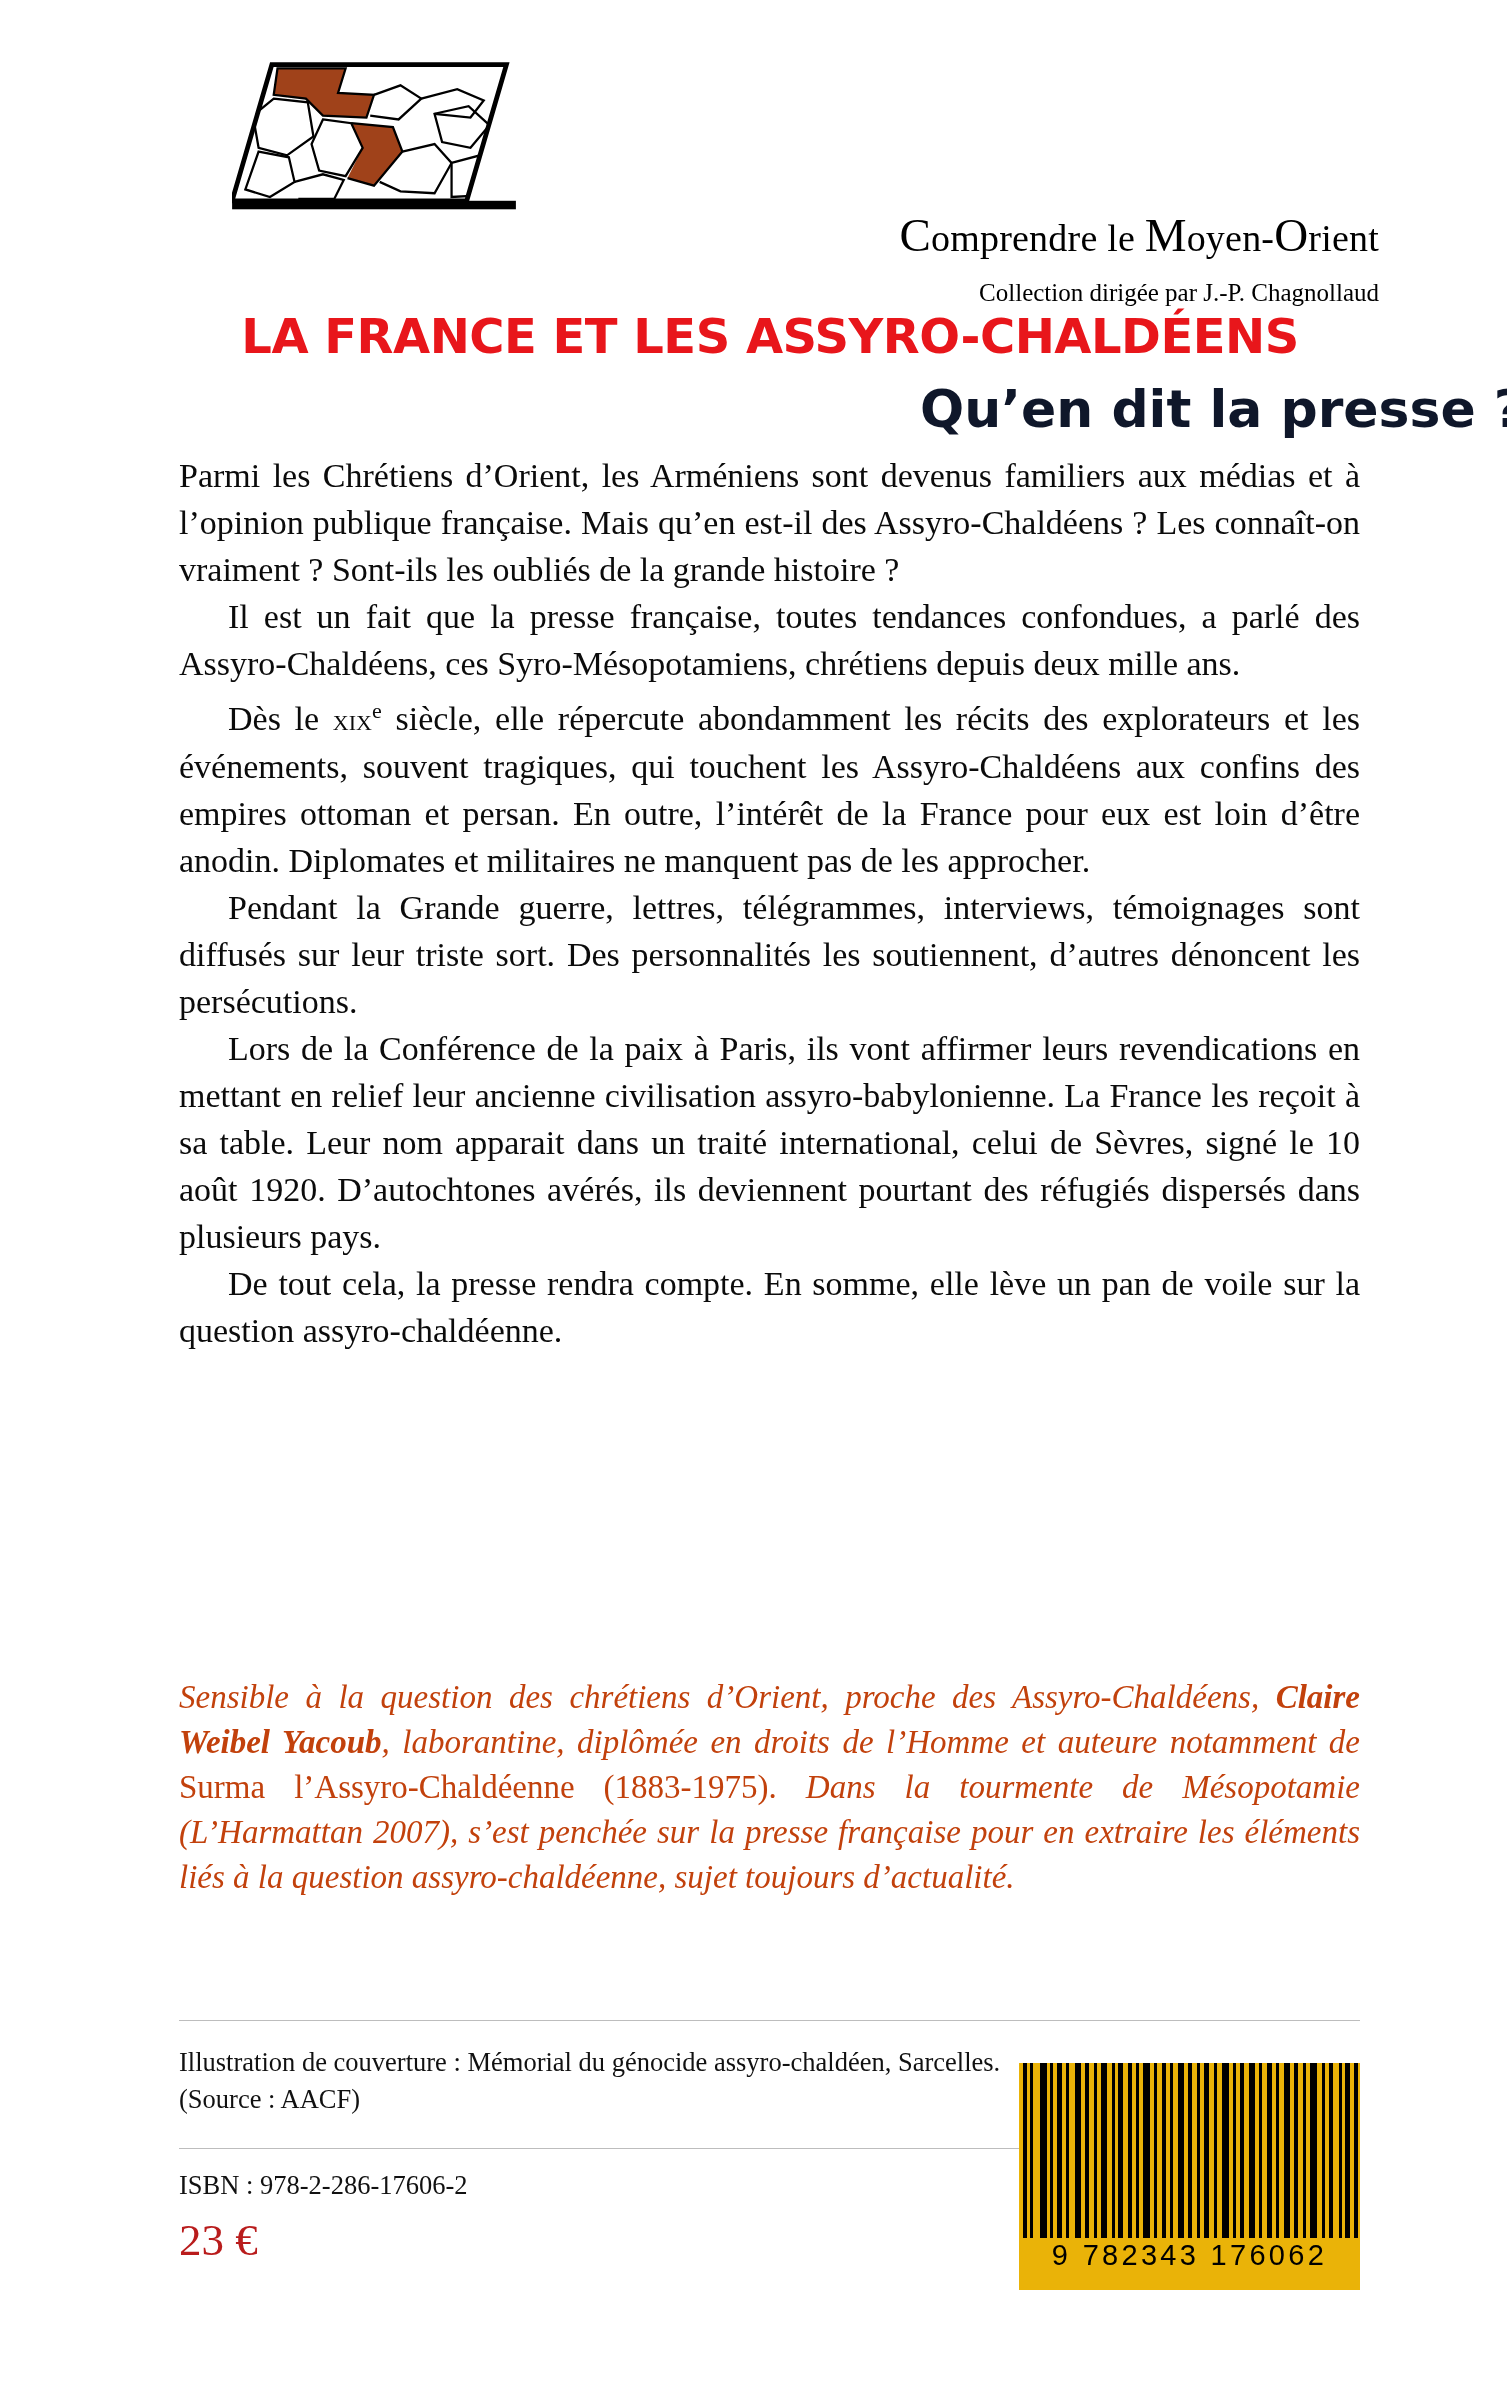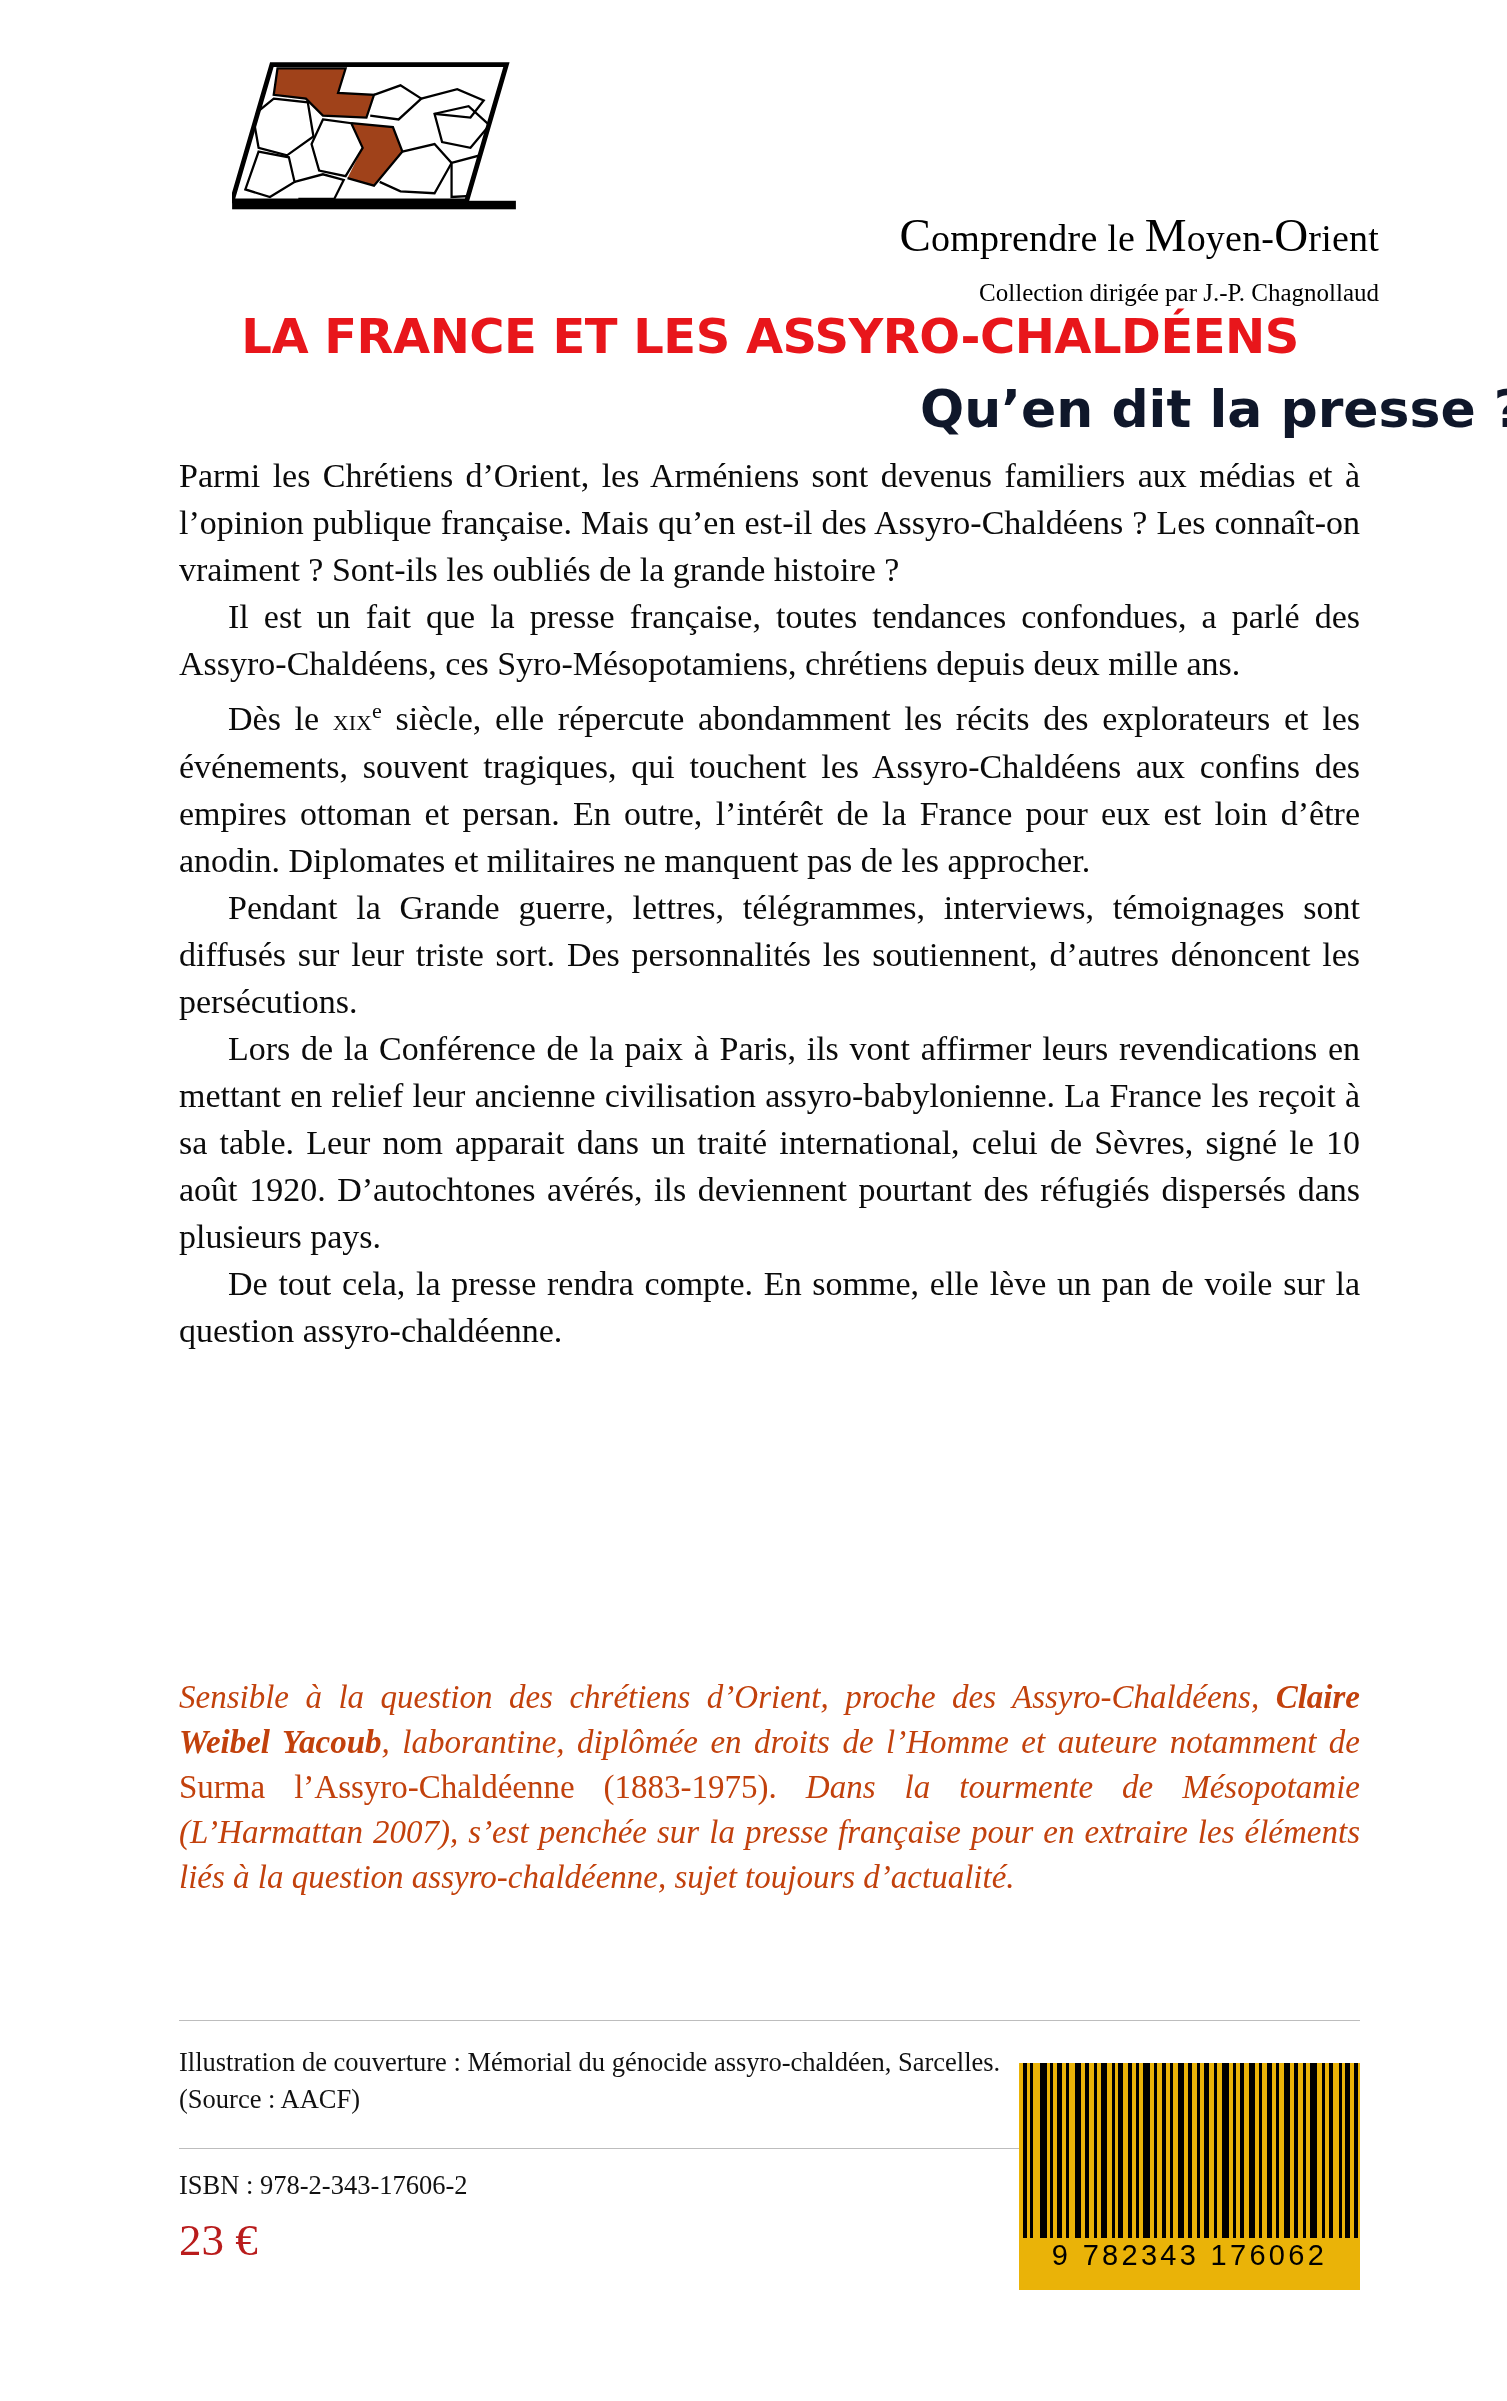--- a/index.html
+++ b/index.html
@@ -288,21 +288,21 @@
   <div class="blurb">
     <span>Sensible à la question des chrétiens d’Orient, proche des Assyro-Chaldéens, </span><span class="author">Claire Weibel Yacoub</span><span>, laborantine, diplômée en droits de l’Homme et auteure notamment de </span><span class="roman">Surma l’Assyro-Chaldéenne (1883-1975). </span><span>Dans la tourmente de Mésopotamie (L’Harmattan 2007), s’est penchée sur la presse française pour en extraire les éléments liés à la question assyro-chaldéenne, sujet toujours d’actualité.</span>
   </div>
 
   <div class="rule rule-top"></div>
 
   <div class="credit">Illustration de couverture : Mémorial du génocide assyro-chaldéen, Sarcelles. (Source : AACF)</div>
 
   <div class="rule rule-mid"></div>
 
-  <div class="isbn">ISBN : 978-2-343-17606-2</div>
+  <div class="isbn">ISBN : 978-2-286-17606-2</div>
   <div class="price">23 €</div>
 
   <div class="barcode-box">
     <div class="barcode-bars">
       <div class="bar" style="left:3.8px;  width:3.8px;"></div>
       <div class="bar" style="left:11.4px; width:2.8px;"></div>
       <div class="bar" style="left:21px; width:6.6px;"></div>
       <div class="bar" style="left:31px; width:2.8px;"></div>
       <div class="bar" style="left:38px; width:4.7px;"></div>
       <div class="bar" style="left:47px; width:2.8px;"></div>

